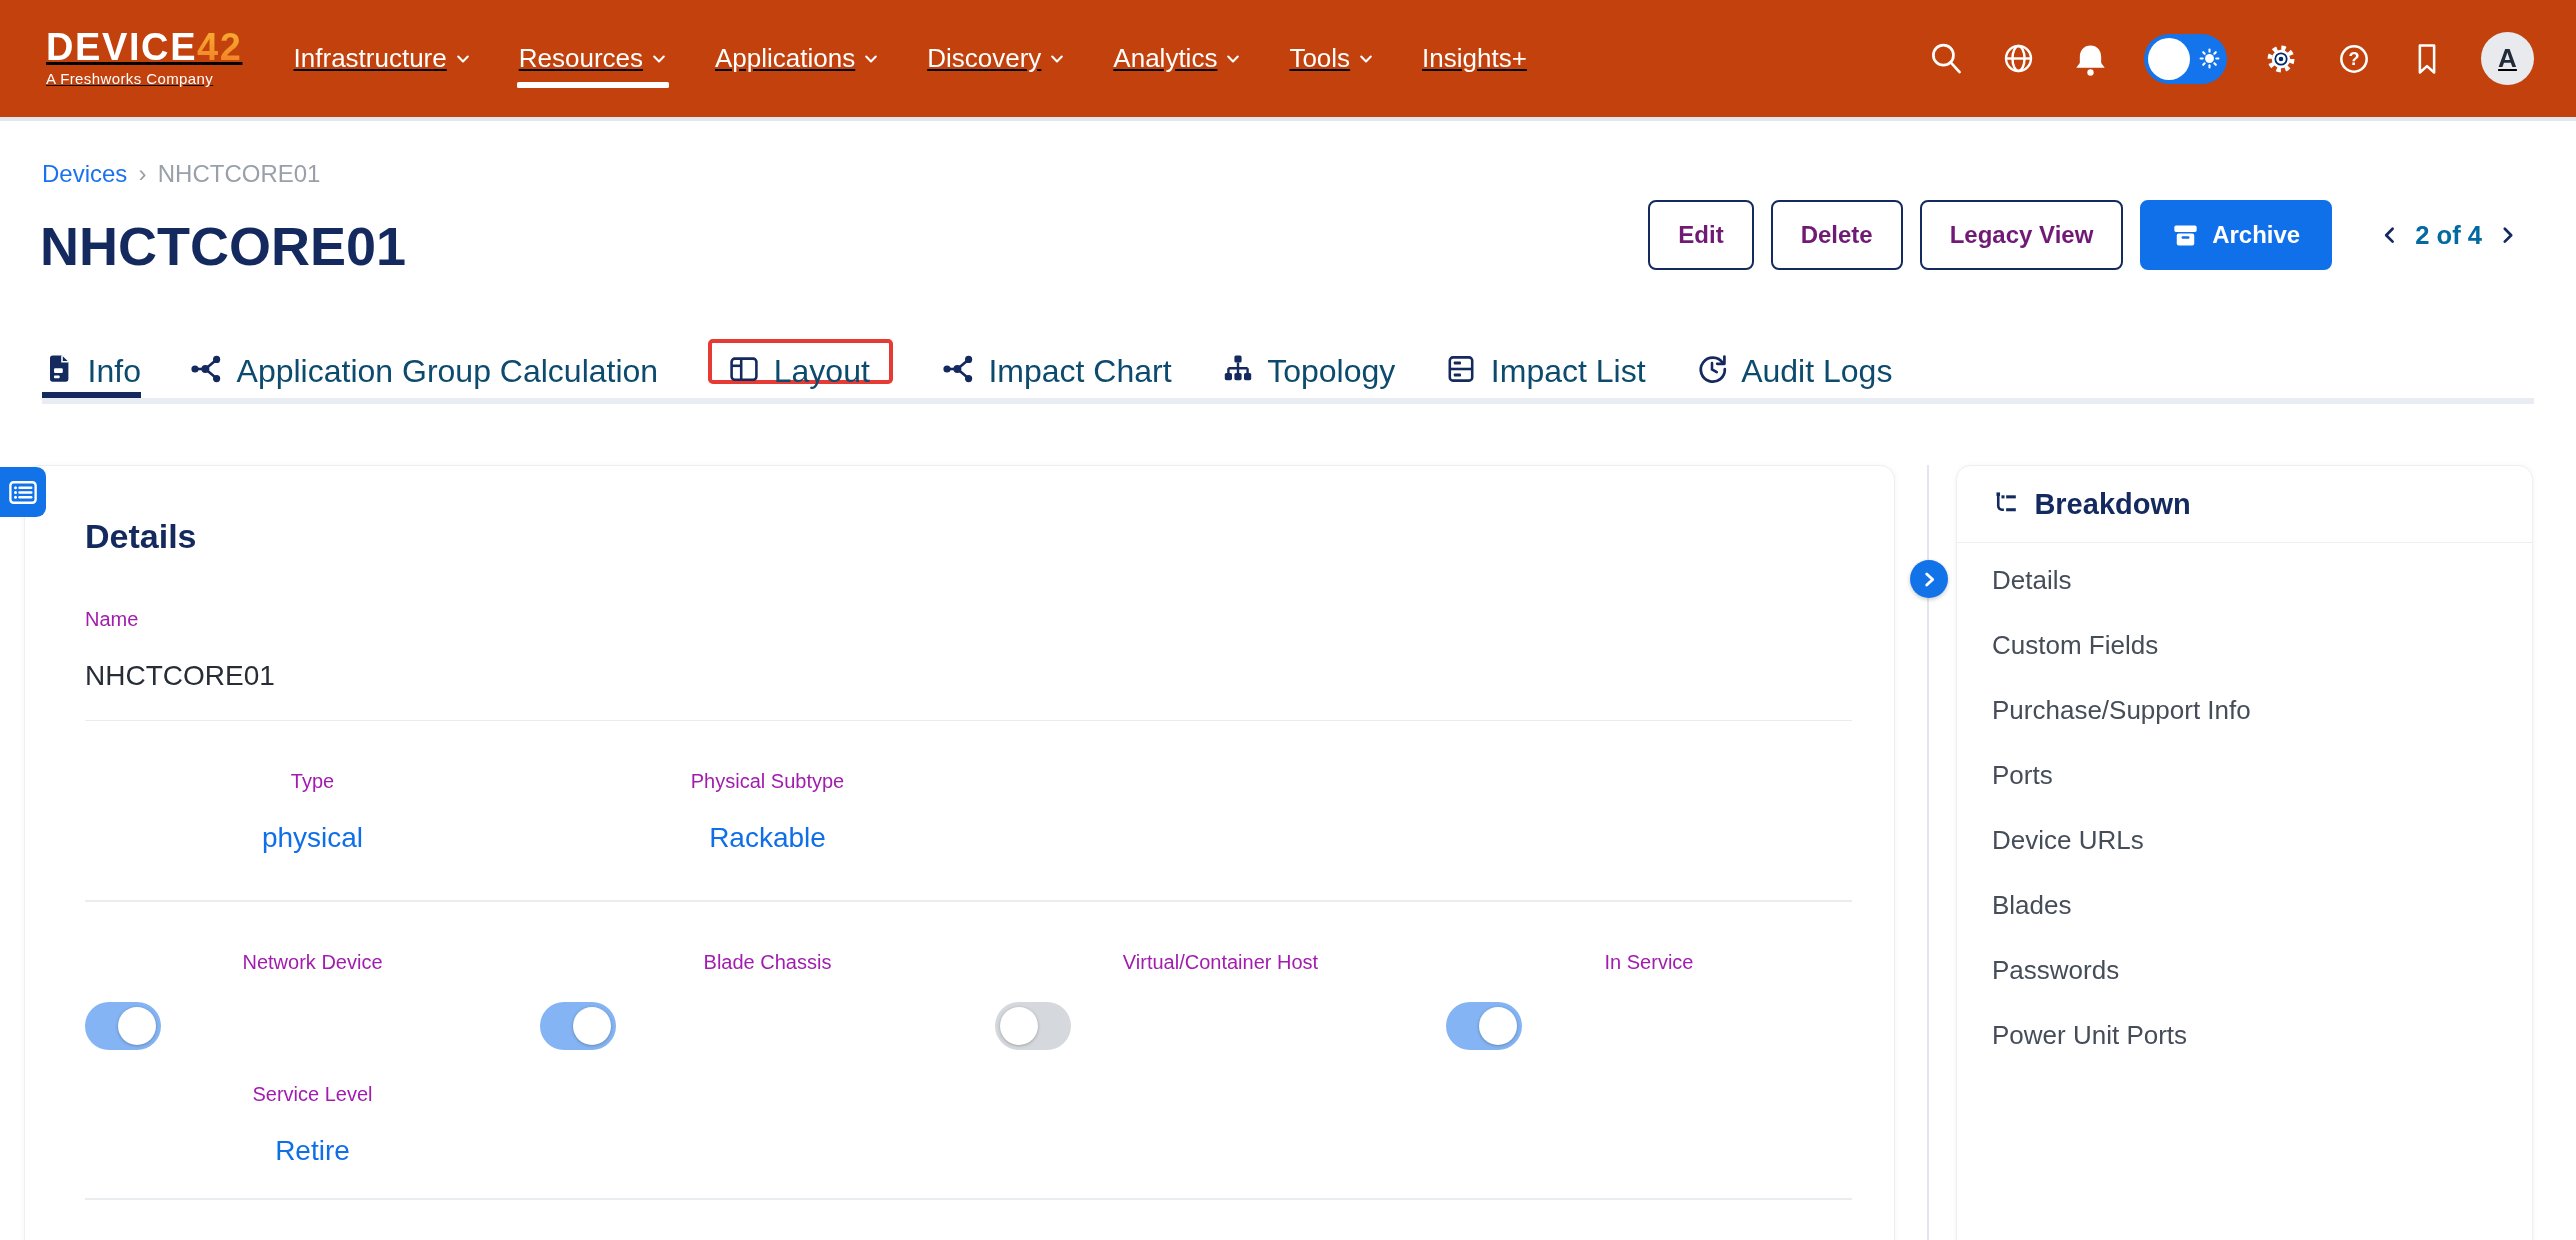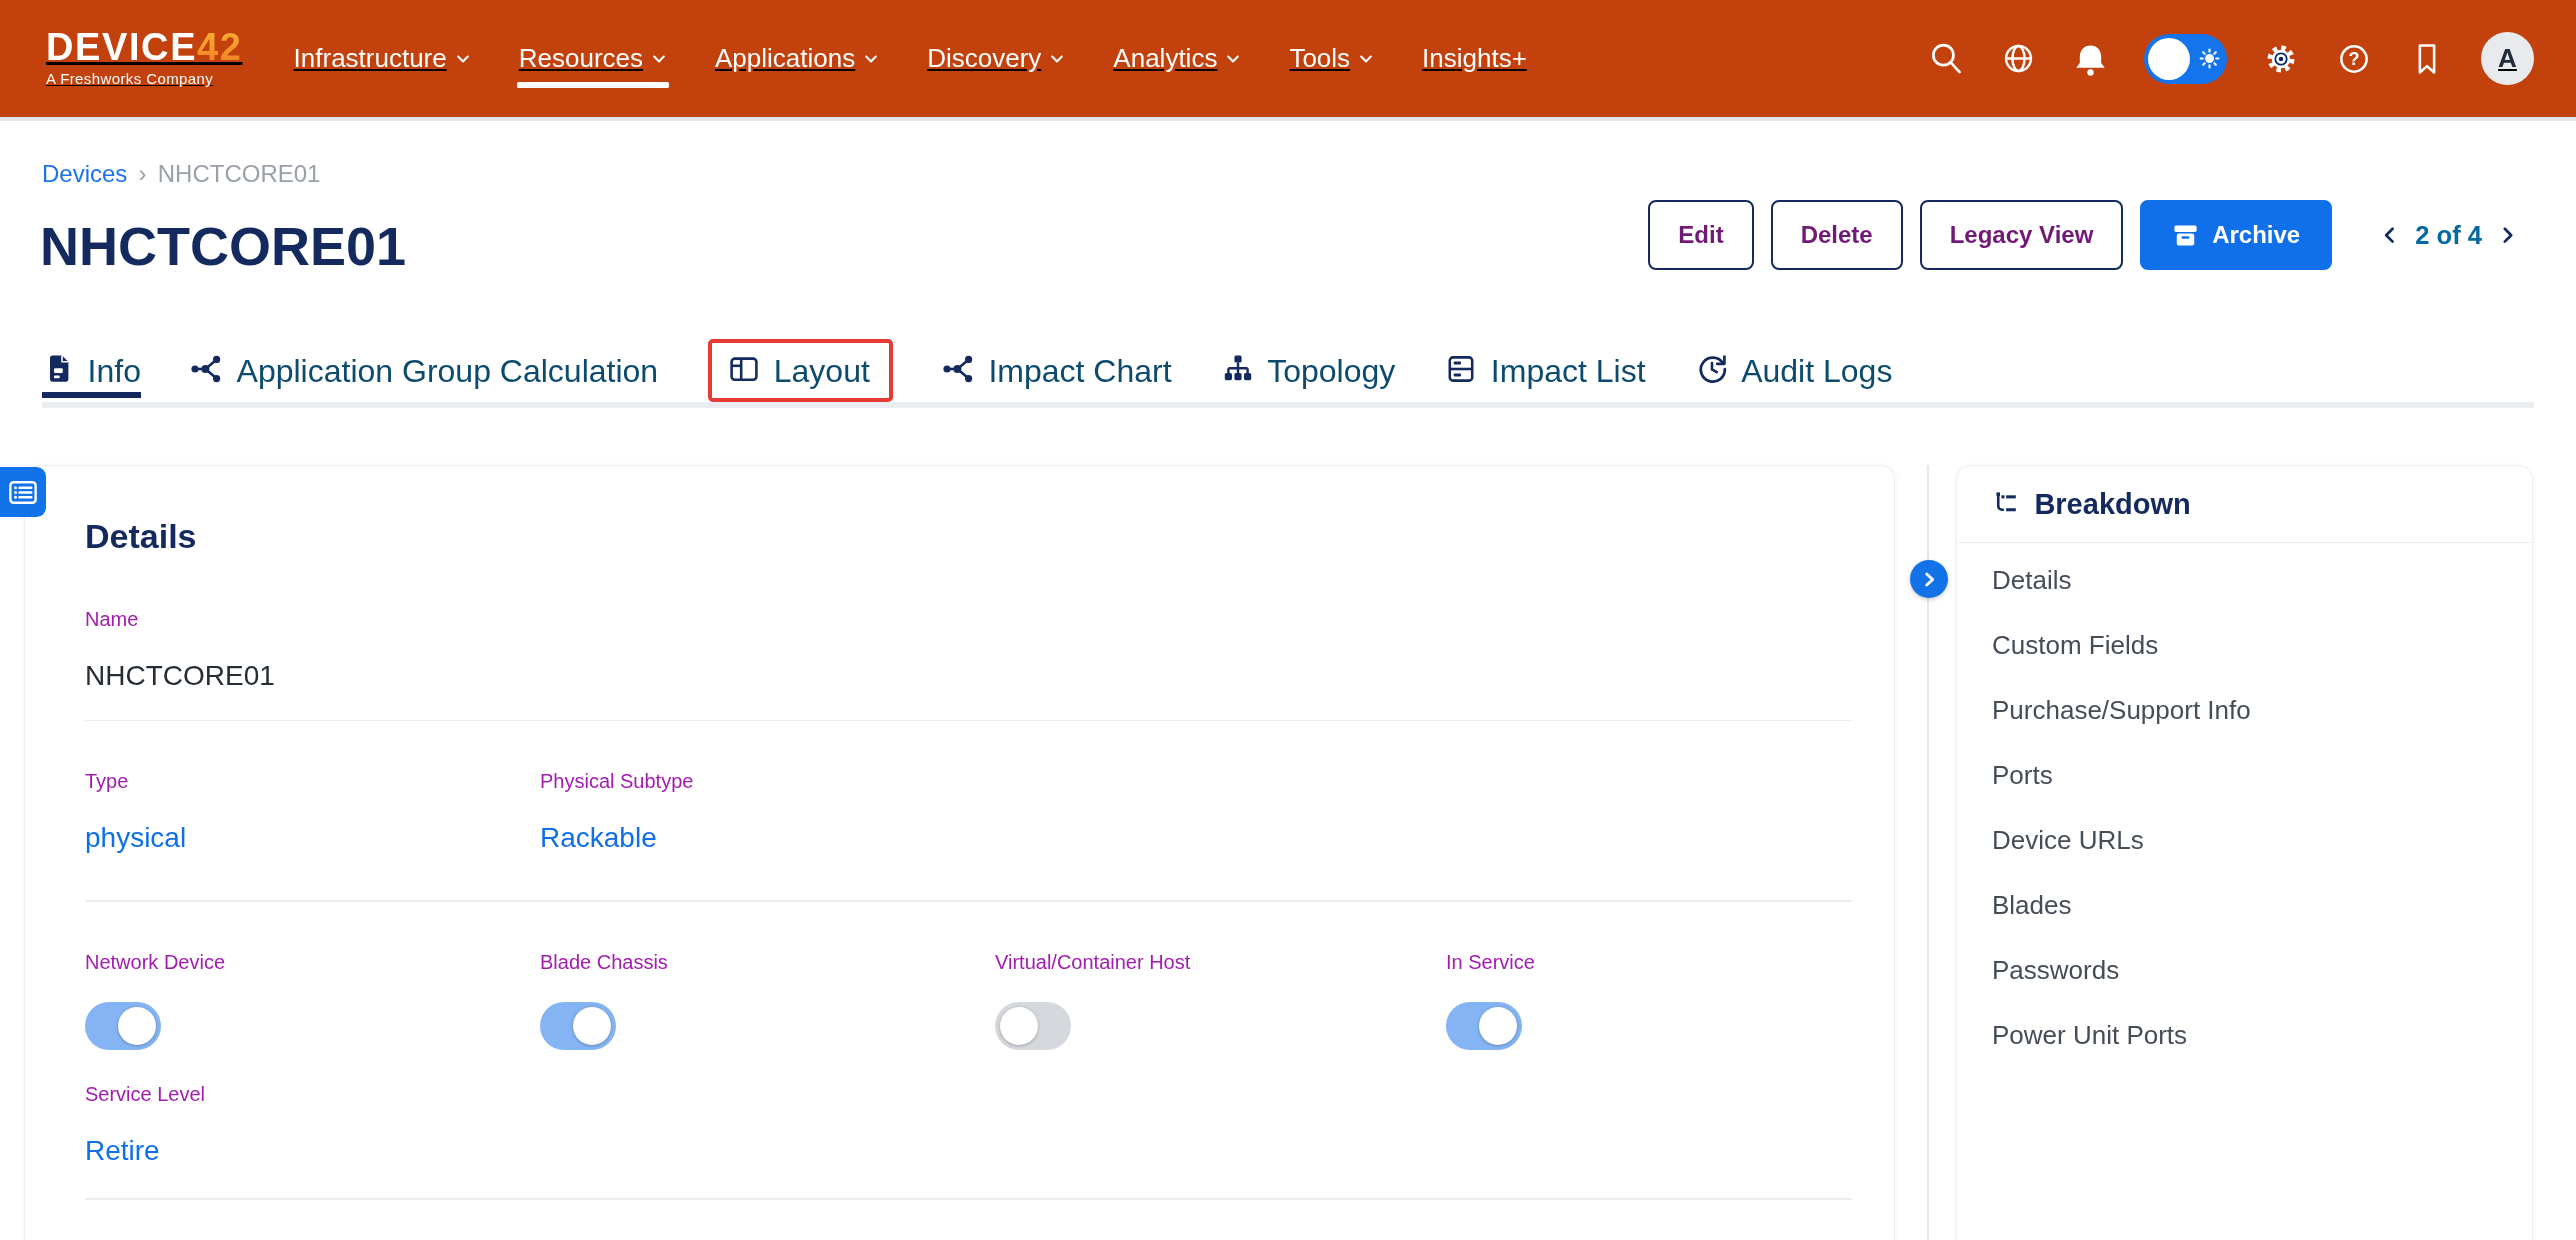--- a/index.html
+++ b/index.html
@@ -47,35 +47,35 @@
   .pager { display:flex; align-items:center; gap:13.6px; margin-left:30px; color:#0369a1; }
   .pager-label { font-size:25.6px; font-weight:700; white-space:nowrap; }
   .pager-btn { cursor:pointer; display:flex; }
   
   .tabs { position:absolute; left:42px; right:42px; top:353px; display:flex; align-items:flex-start;
     gap:50px; border-bottom:6.4px solid #e9ecf0; }
   .tab { display:flex; align-items:flex-start; gap:13.6px; height:45px; padding-bottom:13.6px;
     font-size:32px; font-weight:400; color:#0c4a6e; cursor:pointer; white-space:nowrap; }
   .tab.active { border-bottom:6.4px solid #14295e; margin-bottom:-6.4px; }
   .tab.highlighted { border:4px solid #e63b35; border-radius:4.8px; padding:9.6px 19px 9.6px 16px;
-    margin-top:-13.6px; height:63px; }
+    margin-top:-13.6px; height:45px; }
   .tab svg { flex:none; }
   
   .card { position:absolute; top:465px; background:#fff; border:1.6px solid #eceff2; border-radius:14.4px;
     box-shadow:0 1.6px 6.4px rgba(20,40,80,.05); }
   .card-main { left:24px; width:1871px; height:895px; padding:40px 42px 0 60px; }
   .card-side { left:1956px; width:577px; height:895px; }
   .details-heading { margin:9.6px 0 0; font-size:34px; font-weight:700; color:#14295e; line-height:40px; }
   .field-label { font-size:20px; color:#a21caf; line-height:35px; }
   .field-value { font-size:28px; color:#262d37; line-height:35px; margin-top:21px; }
   .field-value.link { color:#0f6fe8; cursor:pointer; }
   .block-name { margin-top:46px; }
   .divider { height:1.6px; background:#eaedf0; }
   .d1 { margin-top:27px; } .d2 { margin-top:45px; } .d3 { margin-top:30px; }
-  .row { display:grid; grid-template-columns:455px 455px 451px 1fr; }
+  .row { display:grid; grid-template-columns:455px 455px 451px 1fr;text-align:center; }
   .row-links { margin-top:43px; }
   .row-toggles { margin-top:43px; }
   .row-service { margin-top:27px; }
   .toggle { margin-top:22.4px; width:76px; height:48px; border-radius:24px; position:relative;
     background:#d5d8dc; cursor:pointer; }
   .toggle .knob { position:absolute; top:4.8px; left:4.8px; width:38px; height:38px; border-radius:50%;
     background:#fff; box-shadow:0 0.8px 3.2px rgba(0,0,0,.28); }
   .toggle.on { background:#84b4f3; }
   .toggle.on .knob { left:auto; right:4.8px; }
   .label-wrap { max-width:344px; }

